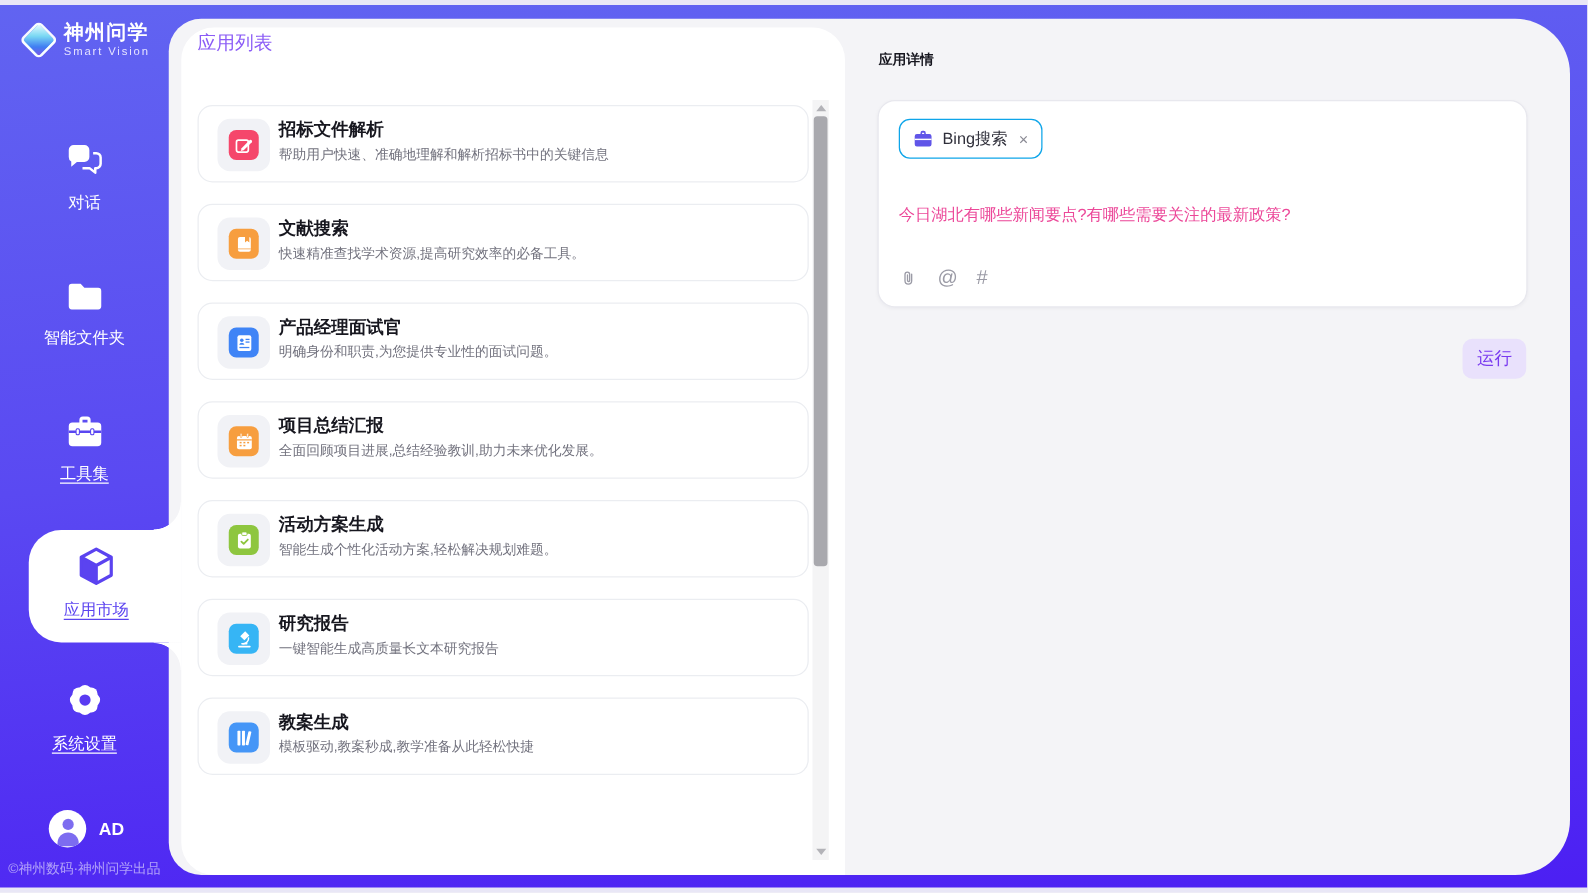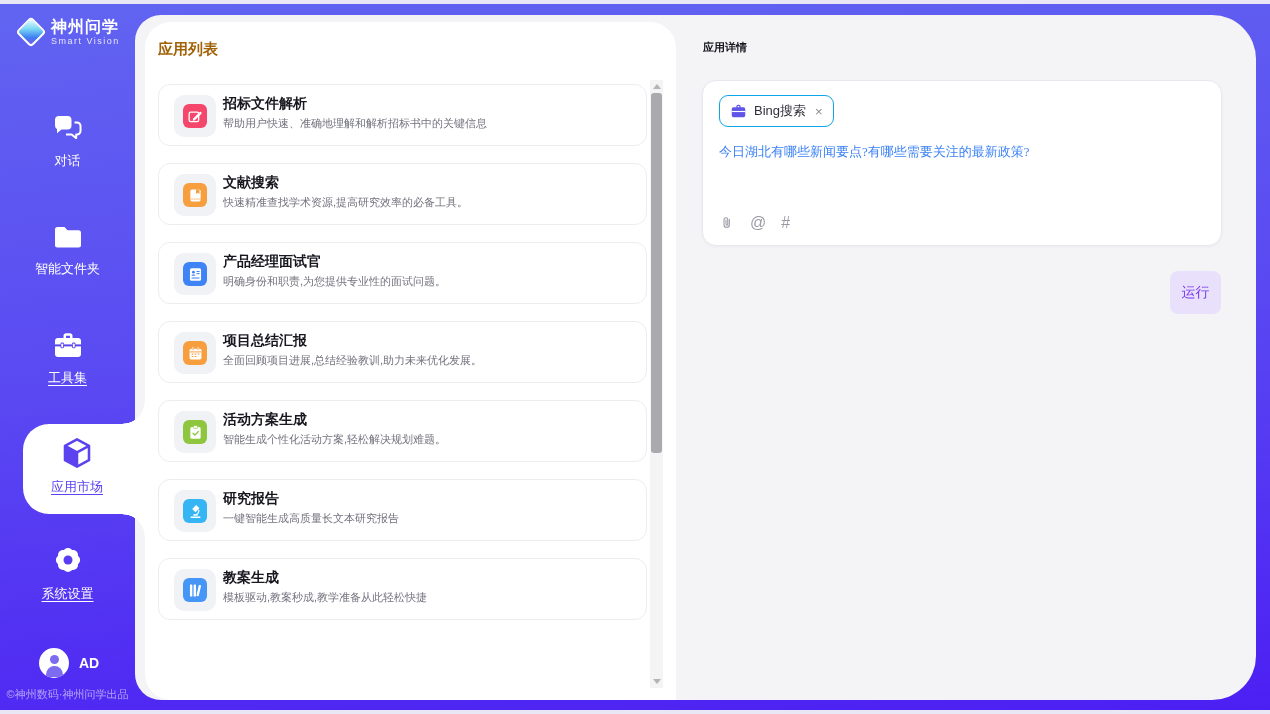--- a/index.html
+++ b/index.html
@@ -50,21 +50,21 @@
   .copyright { position:absolute; left:0; width:135px; top:683px; text-align:center;
     color:rgba(255,255,255,.55); font-size:11px; white-space:nowrap; }
 
   
   .shell { position:absolute; left:135px; top:15px; width:1121px; height:685px;
     background:#f4f4f7; border-radius:26px 44px 44px 26px; }
 
   
   .list-panel { position:absolute; left:145px; top:22px; width:531px; height:678px;
     background:#fff; border-radius:26px 26px 0 26px; overflow:hidden; }
-  .panel-title { position:absolute; left:13px; top:18px; font-size:15px; font-weight:bold; color:#a16207; }
+  .panel-title { position:absolute; left:13px; top:3px; font-size:15px; font-weight:normal; color:#8b5cf6; }
   .cards { position:absolute; left:13px; top:62px; width:489px; }
   .card { position:relative; height:62px; border:1px solid #ebedf1; border-radius:12px;
     background:#fff; margin-bottom:17px; cursor:pointer; }
   .card.selected { background:#f5eefe; border:1.5px solid #a07ef2; }
   .icon-sq { position:absolute; left:15px; top:10px; width:42px; height:42px; border-radius:10px;
     background:#f1f2f6; display:flex; align-items:center; justify-content:center; }
   .card.selected .icon-sq { background:#ece3fa; }
   .badge { width:24px; height:24px; border-radius:6px; display:flex; align-items:center; justify-content:center; }
   .c-rose { background:#f5476b; } .c-orange { background:#f79e3f; } .c-pink { background:#ef5da8; }
   .c-blue { background:#3f84f6; } .c-green { background:#8ec63f; } .c-sky { background:#36b5f5; }
@@ -85,25 +85,25 @@
     border-radius:3px; cursor:pointer; }
 
   
   .detail-title { position:absolute; left:703px; top:40px; font-size:11px; font-weight:bold; color:#16161f; }
   .detail-card { position:absolute; left:702px; top:80px; width:520px; height:166px; background:#fff;
     border:1px solid #e8e8ee; border-radius:14px; box-shadow:0 1px 3px rgba(30,30,60,.04); }
   .tool-tag { position:absolute; left:16px; top:14px; height:32px; display:inline-flex; align-items:center;
     gap:7px; padding:0 10px; background:#fff; border:1px solid #0ea5e9; border-radius:9px; cursor:pointer; }
   .tag-label { font-size:13px; color:#2f2f3a; }
   .tag-close { font-size:13px; color:#8a8a94; margin-left:2px; cursor:pointer; }
-  .prompt-text { position:absolute; left:16px; top:62px; width:480px; font-size:13px; color:#3b82f6;font-family:Liberation Serif, serif; }
+  .prompt-text { position:absolute; left:16px; top:82px; width:480px; font-size:13px; color:#ec4899; }
   .composer-icons { position:absolute; left:16px; bottom:13px; display:flex; align-items:center; gap:15px;
     color:#9b9ba6; }
   .composer-icons .sym { font-size:16px; line-height:16px; cursor:pointer; }
-  .run-btn { position:absolute; left:1170px; top:271px; width:51px; height:43px; border:none;
+  .run-btn { position:absolute; left:1170px; top:271px; width:51px; height:32px; border:none;
     background:#e9e1fc; color:#7a3bf0; font-size:14px; border-radius:8px; cursor:pointer;
     font-family:inherit; display:flex; align-items:center; justify-content:center; }
 
   svg { display:block; }
 </style>
 </head>
 <body>
 
 <div class="stage">
   <div class="purple-bg"></div>

